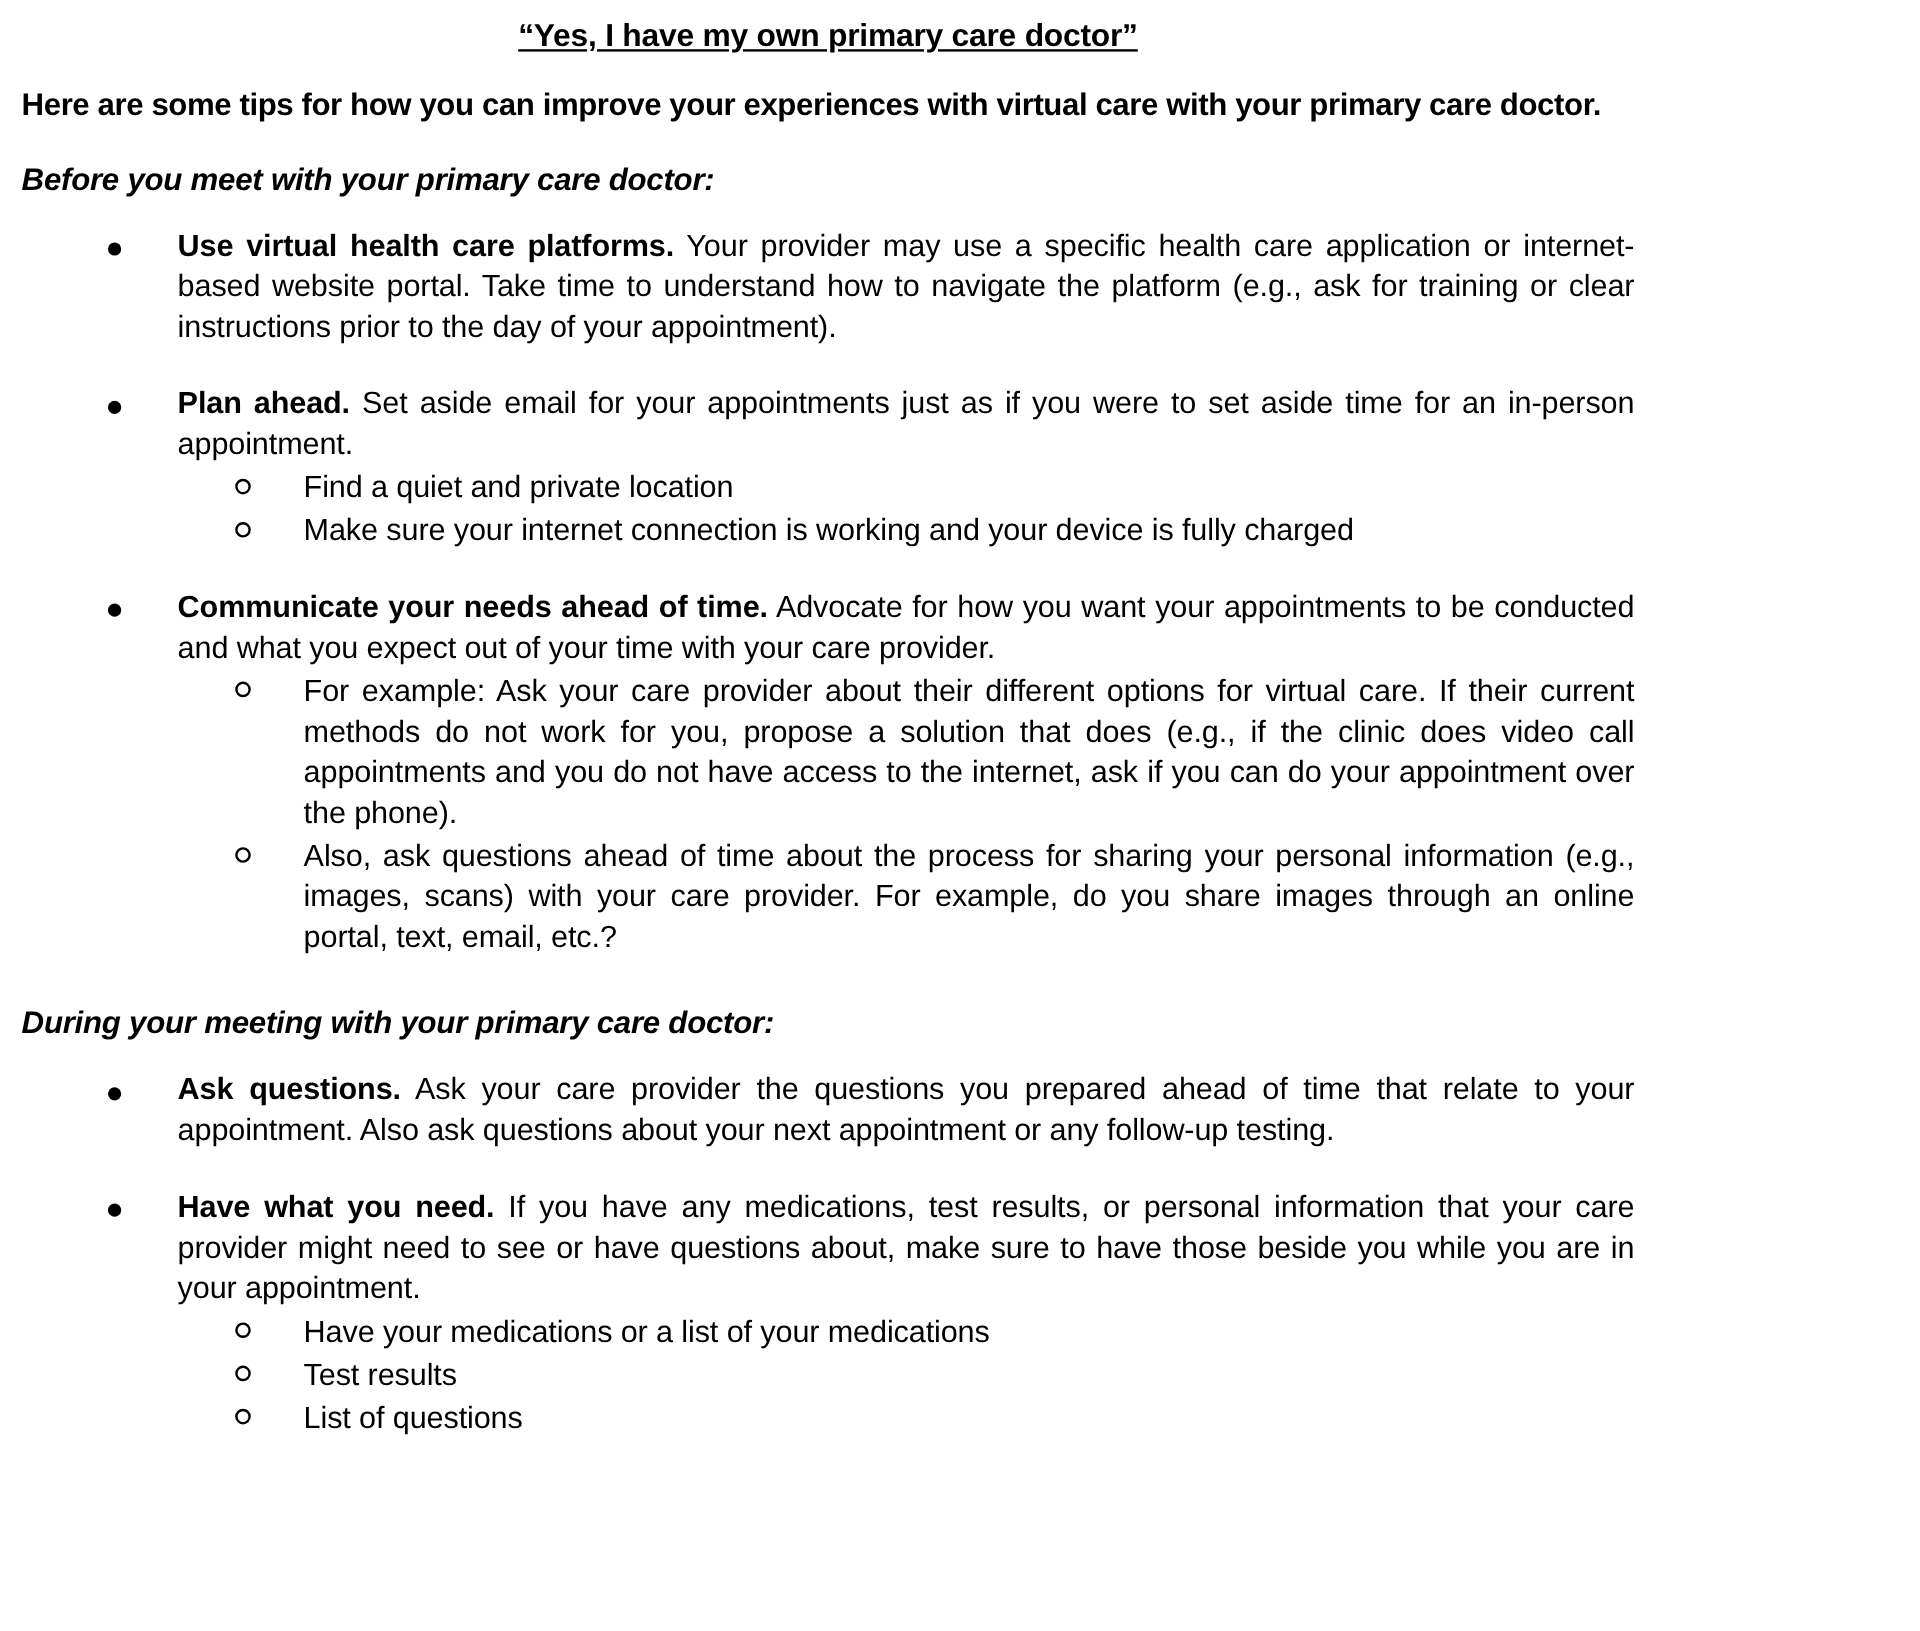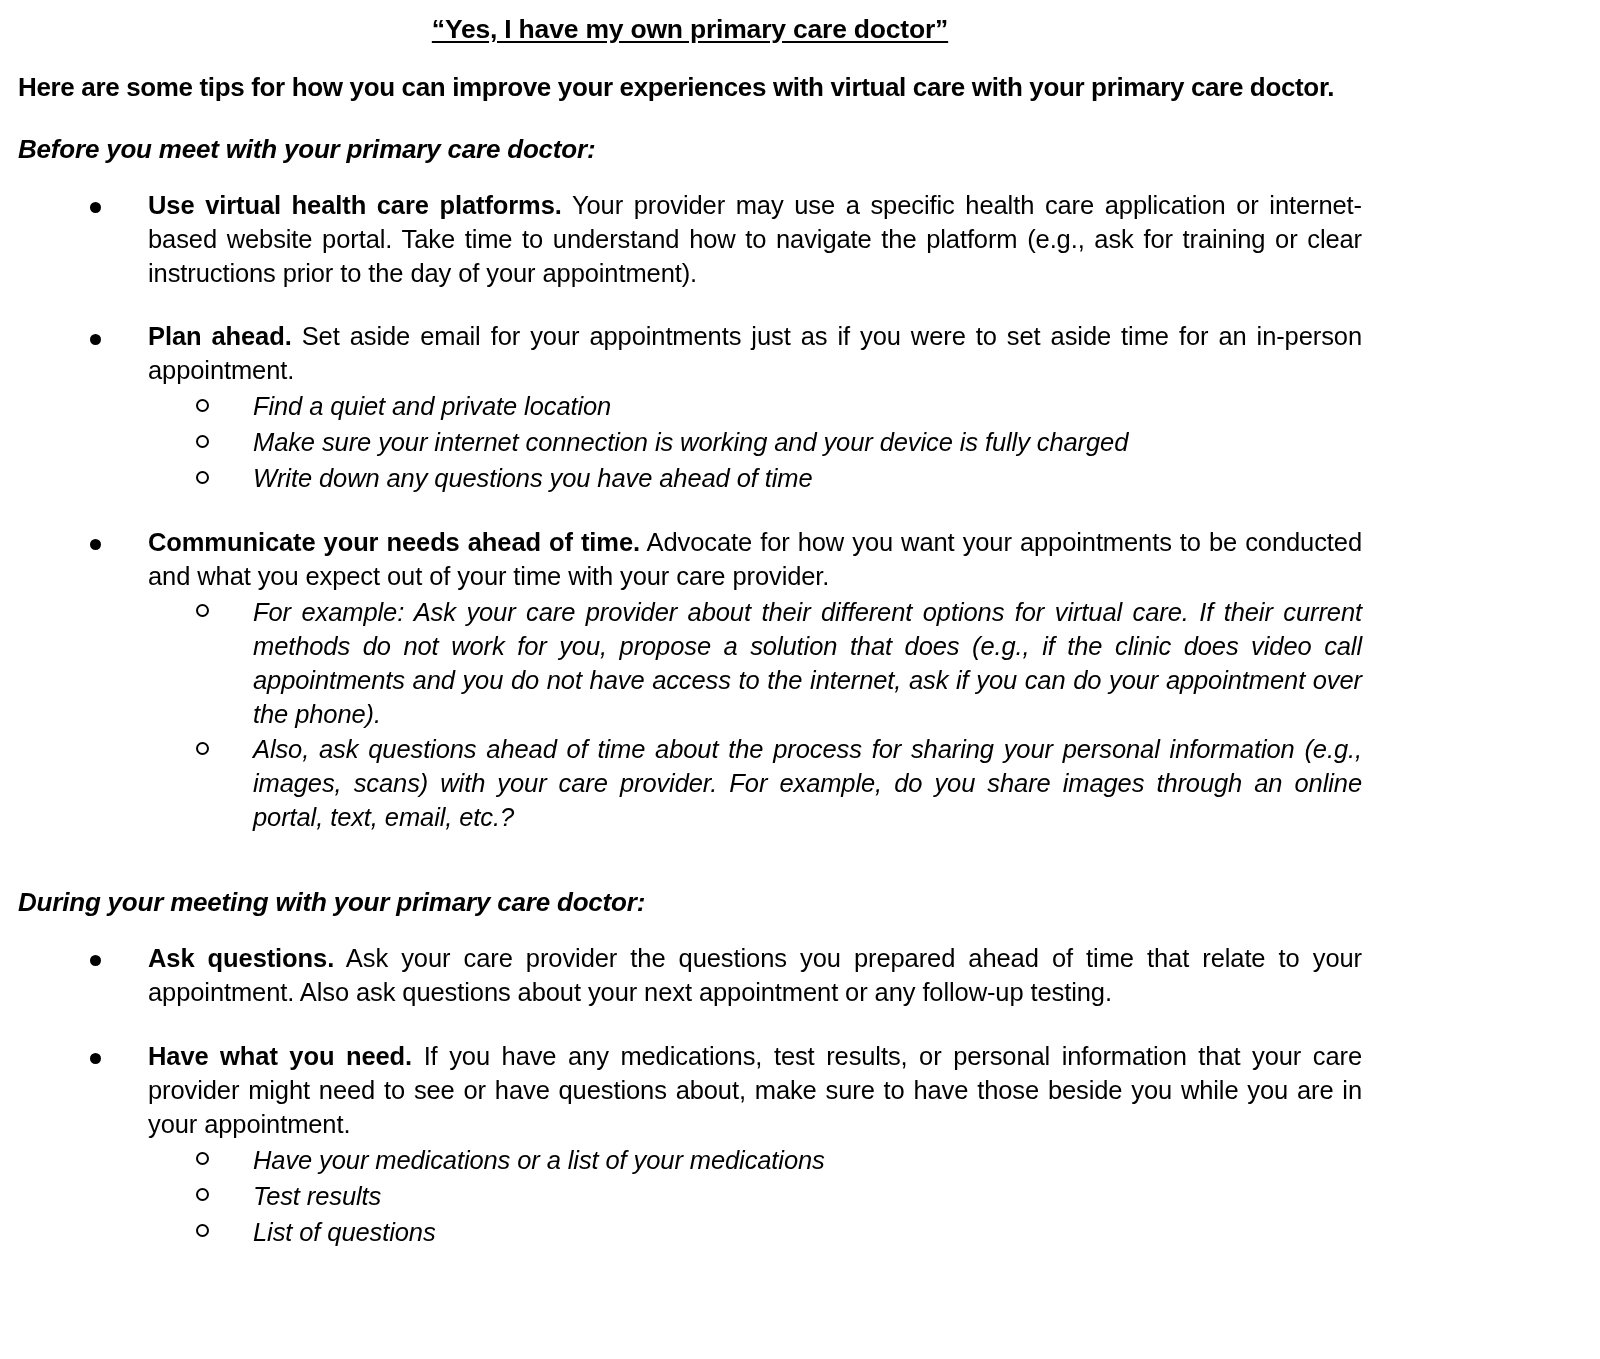--- a/index.html
+++ b/index.html
@@ -38,21 +38,21 @@
     letter-spacing: -0.35px;
   }
   .section-head {
     font-size: 26px;
     font-weight: bold;
     margin: 0 0 24px 0;
     letter-spacing: -0.2px;
     font-style: italic;
   }
   .section-head.second {
-    margin-top: 52px;
+    margin-top: 38px;
   }
   ul.bullets {
     list-style: none;
     margin: 0;
     padding: 0;
   }
   li.bullet {
     position: relative;
     padding-left: 130px;
     margin-bottom: 30px;
@@ -72,21 +72,20 @@
     background: #000;
     border-radius: 50%;
   }
   .lead {
     font-weight: bold;
   }
   ul.subs {
     list-style: none;
     margin: 0;
     padding: 0;
-    font-style: italic;
   }
   li.sub {
     position: relative;
     padding-left: 105px;
     font-size: 25.5px;
     line-height: 1.33;
     text-align: justify;
     text-justify: inter-word;
     letter-spacing: -0.1px;
     margin-top: 2px;
@@ -128,24 +127,20 @@
       <span class="lead">Plan ahead.</span><span> Set aside email for your appointments just as if you were to set aside time for an in-person appointment.</span>
       <ul class="subs">
         <li class="sub nojust">
           <span class="circ"></span>
           <span>Find a quiet and private location</span>
         </li>
         <li class="sub nojust">
           <span class="circ"></span>
           <span>Make sure your internet connection is working and your device is fully charged</span>
         </li>
-        <li class="sub nojust">
-          <span class="circ"></span>
-          <span>Write down any questions you have ahead of time</span>
-        </li>
       </ul>
     </li>
 
     <li class="bullet">
       <span class="dot"></span>
       <span class="lead">Communicate your needs ahead of time.</span><span> Advocate for how you want your appointments to be conducted and what you expect out of your time with your care provider.</span>
       <ul class="subs">
         <li class="sub">
           <span class="circ"></span>
           <span>For example: Ask your care provider about their different options for virtual care. If their current methods do not work for you, propose a solution that does (e.g., if the clinic does video call appointments and you do not have access to the internet, ask if you can do your appointment over the phone).</span>

